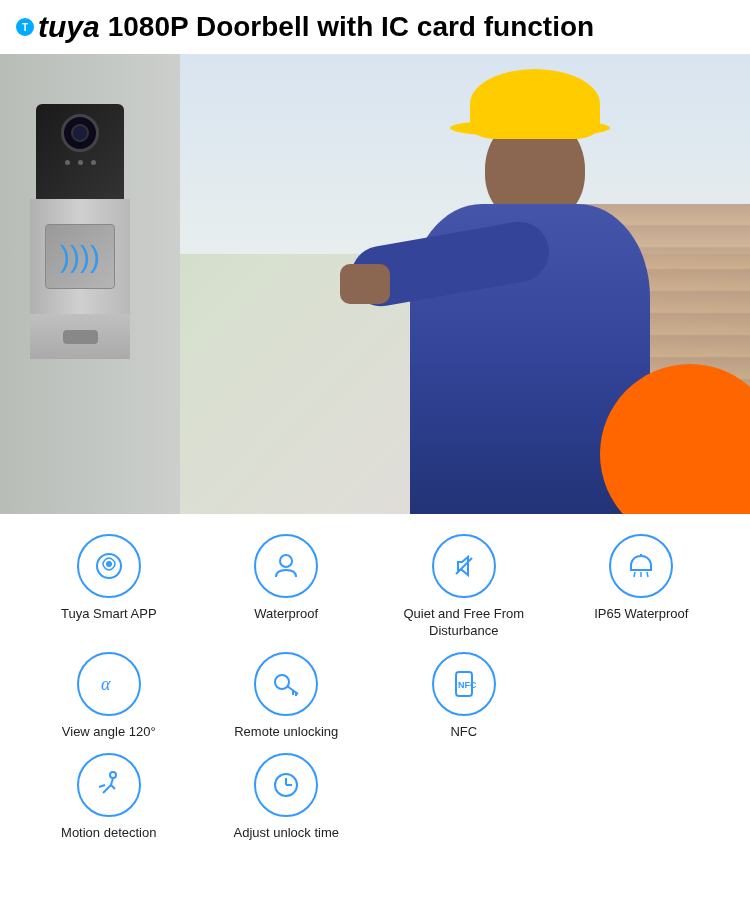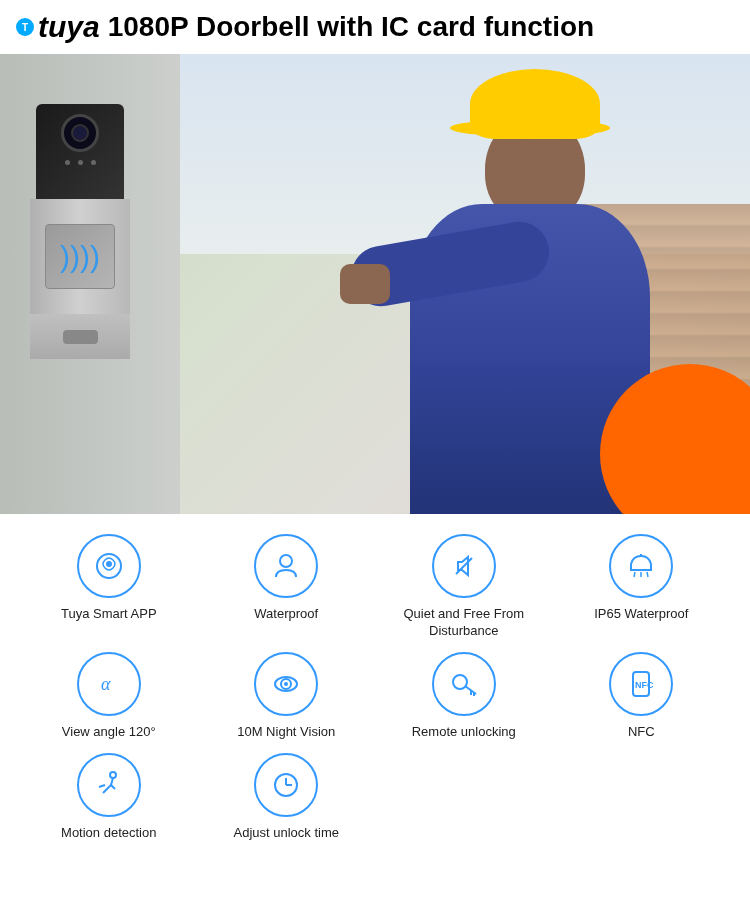--- a/index.html
+++ b/index.html
@@ -406,30 +406,20 @@
       <div class="feature-icon-circle">
         <svg width="32" height="32" viewBox="0 0 32 32">
           <text x="8" y="22" font-size="18" fill="#3399ff" font-style="italic" font-family="serif">α</text>
         </svg>
       </div>
       <span class="feature-label">View angle 120°</span>
     </div>
     <div class="feature-item">
       <div class="feature-icon-circle">
         <svg width="32" height="32" viewBox="0 0 32 32">
-          <ellipse cx="16" cy="16" rx="11" ry="7" fill="none" stroke="#3399ff" stroke-width="2"></ellipse>
-          <circle cx="16" cy="16" r="5" fill="none" stroke="#3399ff" stroke-width="2"></circle>
-          <circle cx="16" cy="16" r="2" fill="#3399ff"></circle>
-        </svg>
-      </div>
-      <span class="feature-label">10M Night Vision</span>
-    </div>
-    <div class="feature-item">
-      <div class="feature-icon-circle">
-        <svg width="32" height="32" viewBox="0 0 32 32">
           <circle cx="12" cy="14" r="7" fill="none" stroke="#3399ff" stroke-width="2"></circle>
           <line x1="17" y1="18" x2="28" y2="26" stroke="#3399ff" stroke-width="2"></line>
           <line x1="23" y1="23" x2="23" y2="27" stroke="#3399ff" stroke-width="2"></line>
           <line x1="26" y1="25" x2="26" y2="28" stroke="#3399ff" stroke-width="2"></line>
         </svg>
       </div>
       <span class="feature-label">Remote unlocking</span>
     </div>
     <div class="feature-item">
       <div class="feature-icon-circle">

